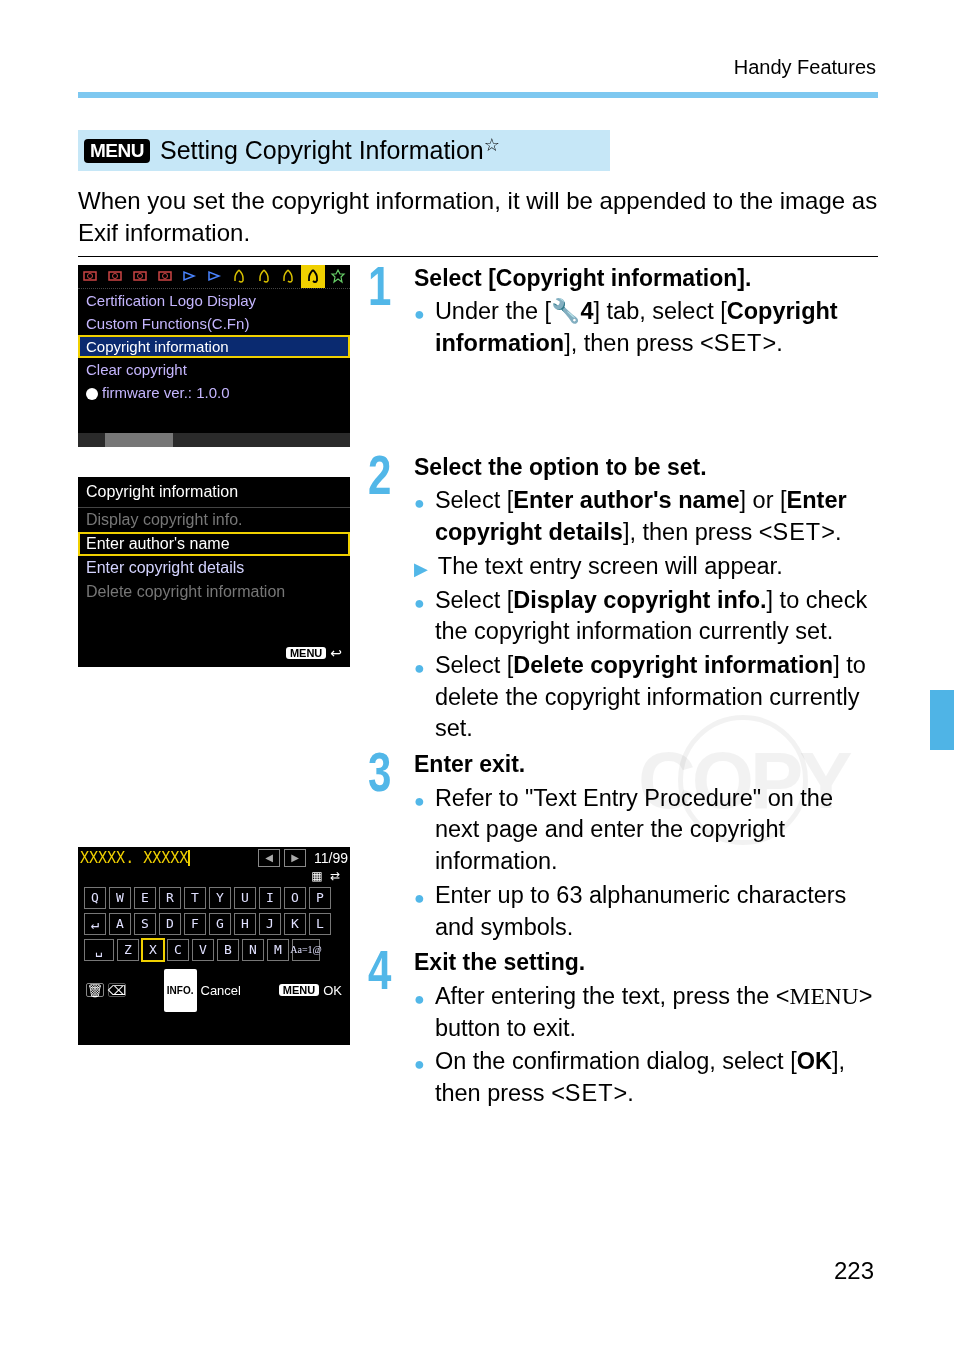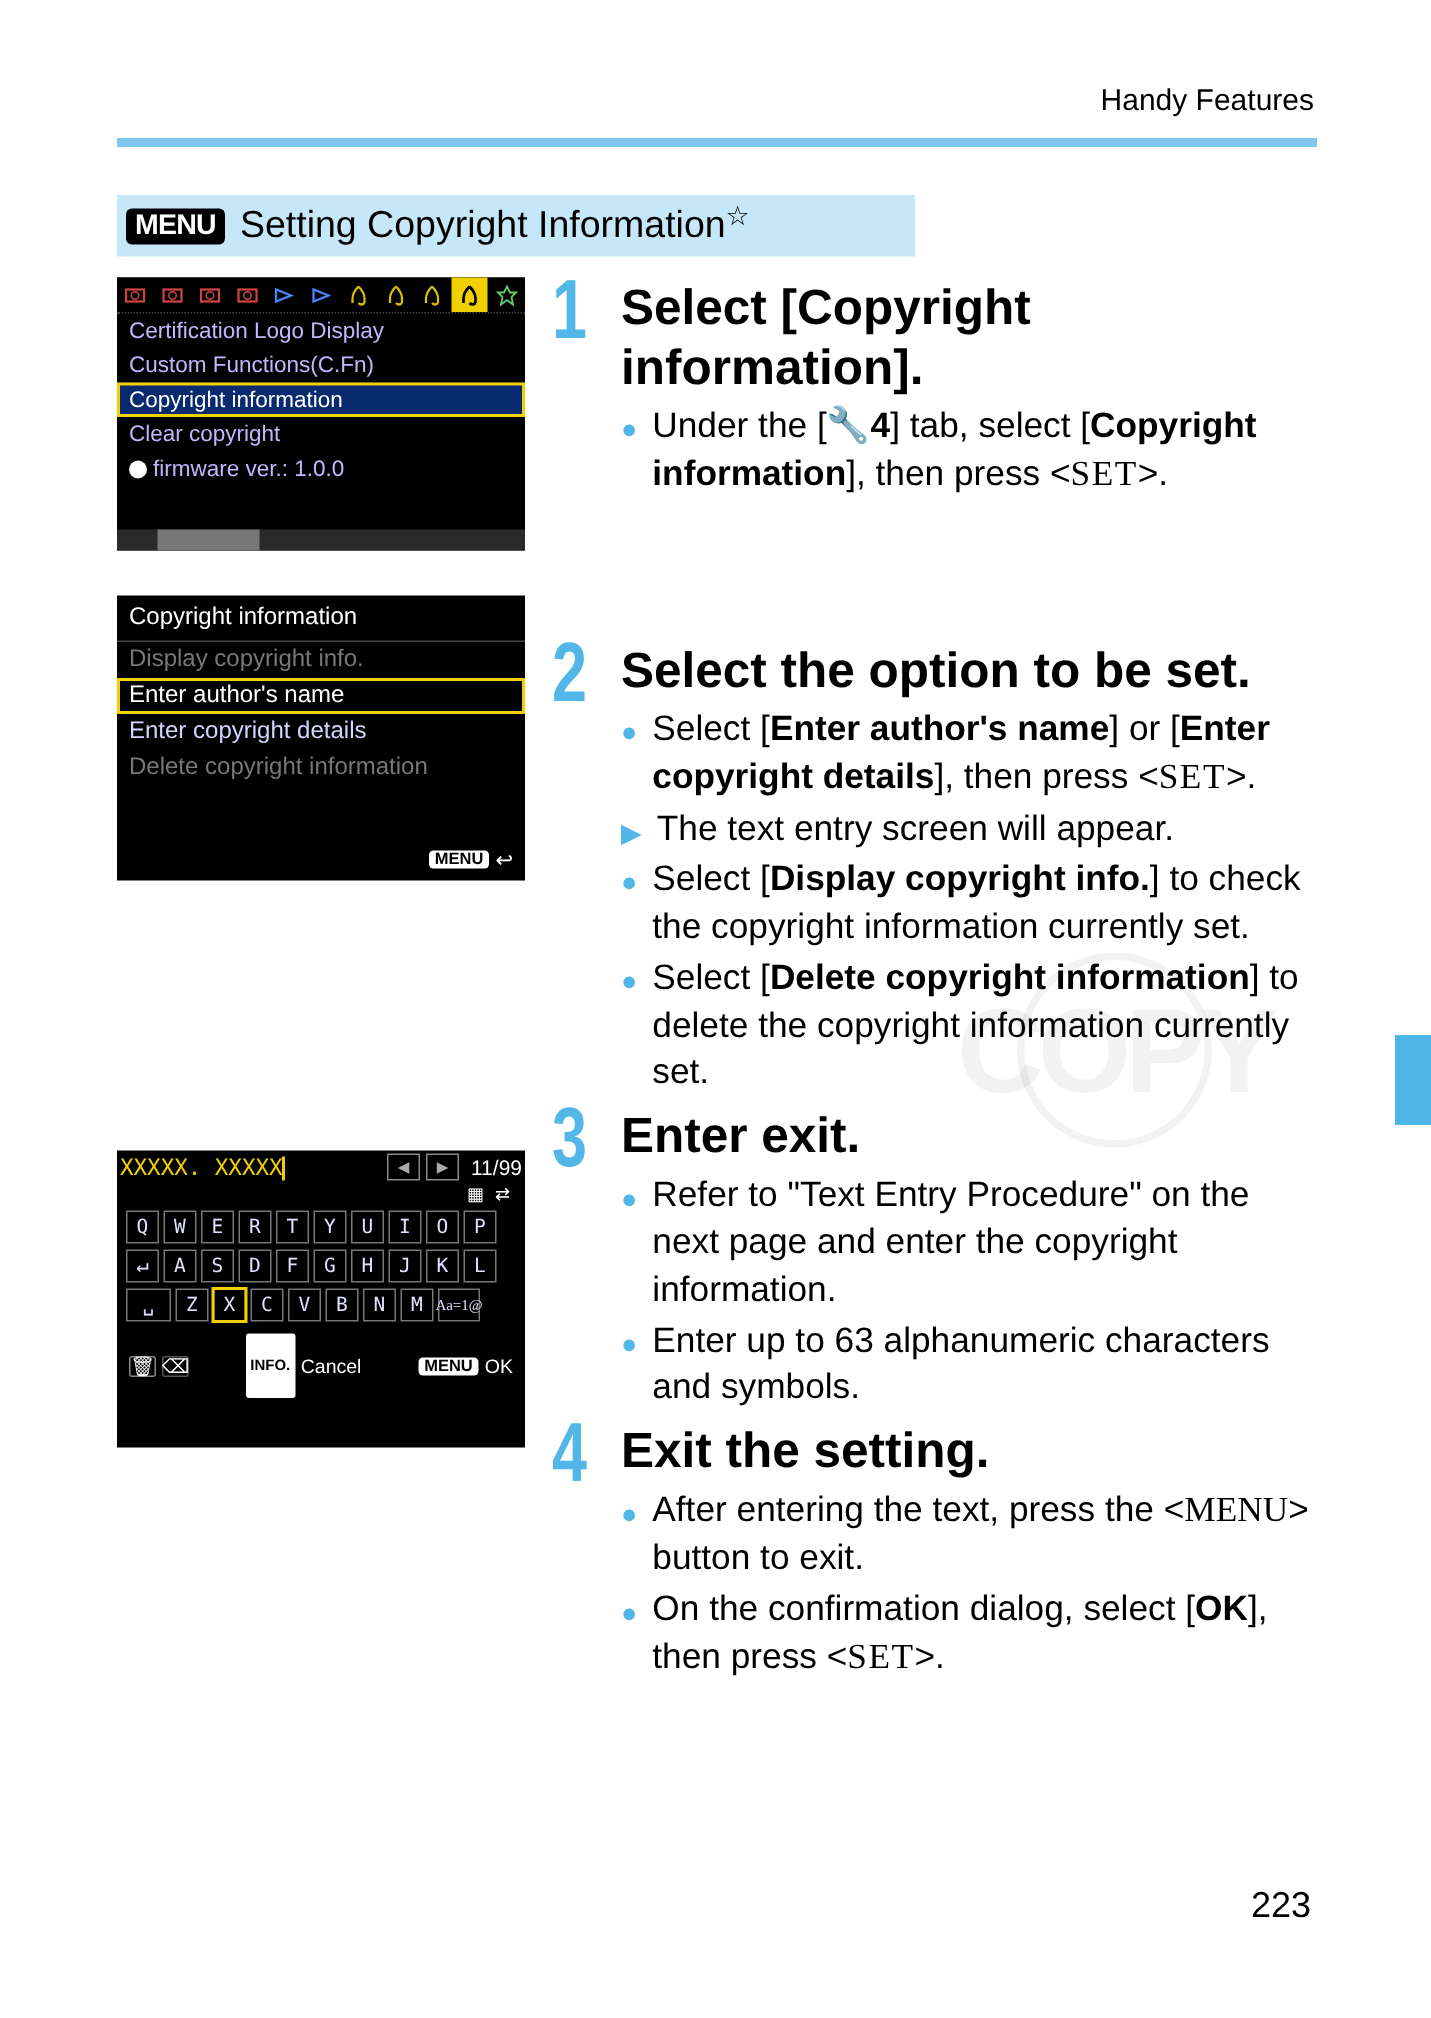--- a/index.html
+++ b/index.html
@@ -86,27 +86,27 @@
     left: 0;
     top: -12px;
     font-size: 56px;
     font-weight: bold;
     color: #52b7e8;
     font-family: Arial, sans-serif;
     font-stretch: condensed;
     transform: scaleX(0.75);
     transform-origin: left center;
   }
-  .step-title { font-size: 33px; font-weight: bold; line-height: 1.2; margin-bottom: 4px; }
+  .step-title { font-size: 23px; font-weight: bold; line-height: 1.2; margin-bottom: 4px; }
   .bullet-row { display: flex; gap: 10px; font-size: 23.5px; line-height: 1.35; margin-bottom: 2px; }
   .bullet { color: #52b7e8; font-size: 18px; margin-top: 6px; flex-shrink: 0; }
   .bullet.arrow { color: #52b7e8; }
   .bullet-text { flex: 1; }
   .setkey {
-    font-family: Liberation Serif, serif;
+    font-family: Liberation Sans, sans-serif;
     letter-spacing: 1px;
   }
   .menukey {
     font-family: "Times New Roman", serif;
   }
   
   .cam-screen {
     background: #000;
     color: #fff;
     width: 272px;
@@ -190,20 +190,21 @@
 <div class="side-tab"></div>
 
 <div class="content">
   <div class="section-title">
     <span class="menu-badge">MENU</span>
     <span class="section-title-text">
       <span>Setting Copyright Information</span><span class="star-sup">☆</span>
     </span>
   </div>
 
+  <div class="intro-text">When you set the copyright information, it will be appended to the image as Exif information.</div>
 
   <div class="cols">
     <div class="left-col">
 
       <div class="cam-screen cam1">
         <div class="tabs">
           <div class="tab">
               <svg viewBox="0 0 16 16">
                 <rect x="2" y="4" width="12" height="8" fill="none" stroke="#c44" stroke-width="1.5"></rect>
                 <circle cx="8" cy="8" r="2.5" fill="none" stroke="#c44"></circle>

